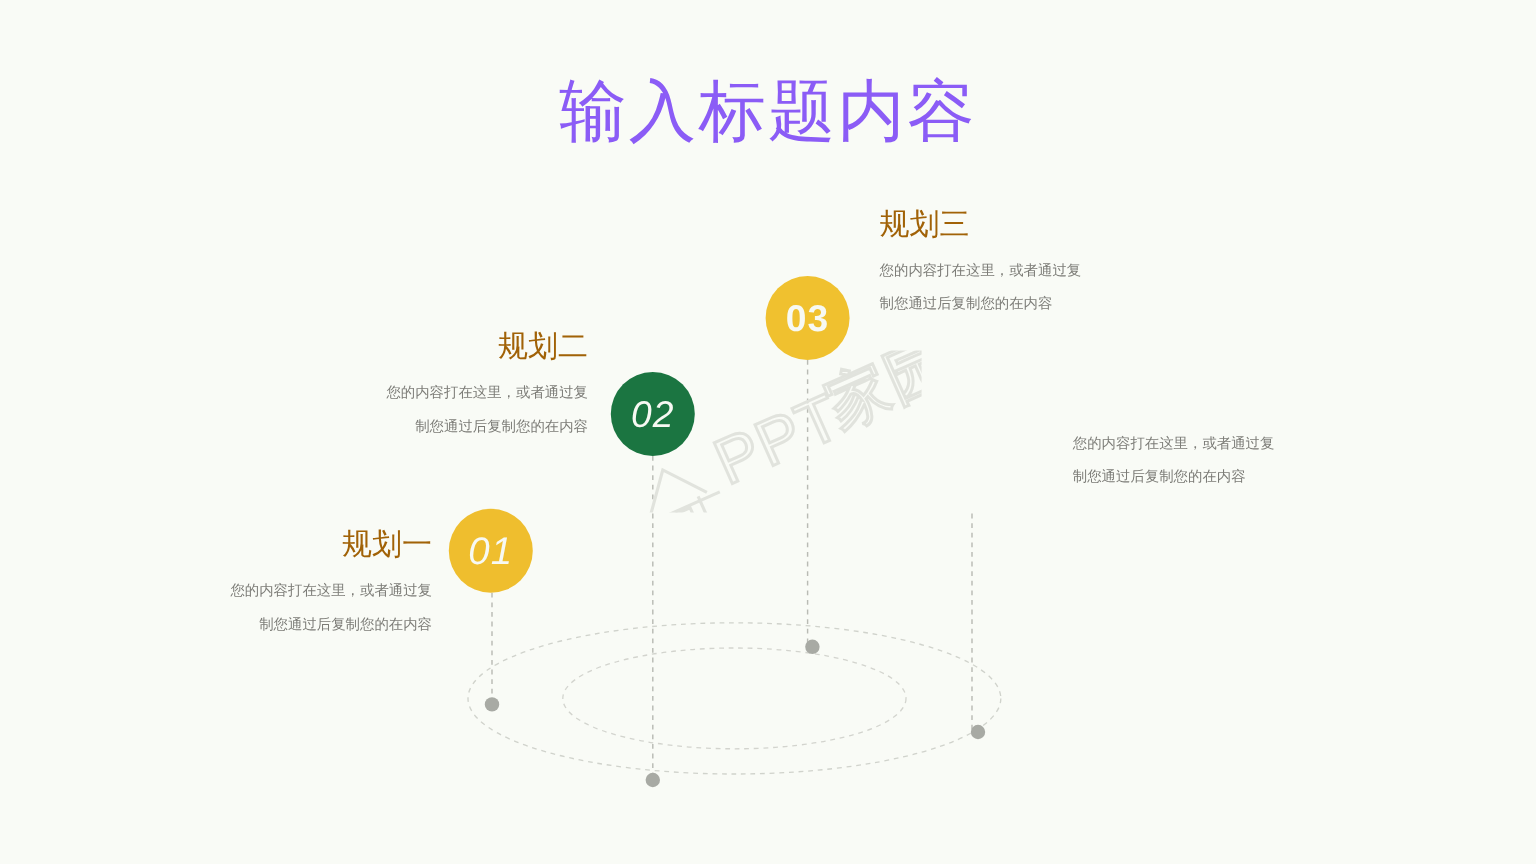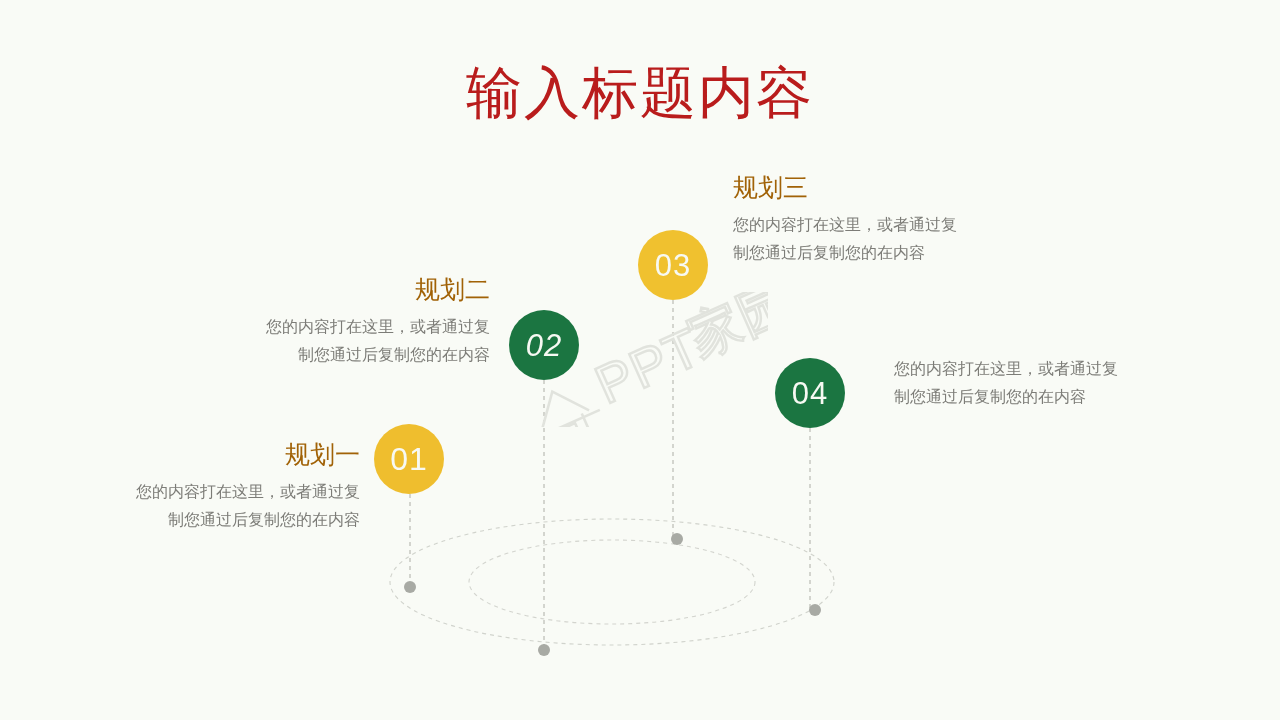--- a/index.html
+++ b/index.html
@@ -23,21 +23,21 @@
 
   
   .slide-title {
     position: absolute;
     left: 0;
     top: 58px;
     width: 1280px;
     text-align: center;
     font-size: 56px;
     line-height: 70px;
-    color: #b91c1c;
+    color: #8b5cf6;
     letter-spacing: 2px;
     font-weight: 400;
     white-space: nowrap;
   }
 
   
   .stage-svg {
     position: absolute;
     left: 0;
     top: 0;
@@ -64,39 +64,39 @@
     display: flex;
     align-items: center;
     justify-content: center;
     color: #f7f9f3;
     font-size: 31px;
     line-height: 1;
     font-weight: 400;
     letter-spacing: 1px;
     box-sizing: border-box;
   }
-  .bubble-01 { left: 374px; top: 424px; width: 70px; height: 70px; background: #efbe2e; font-size: 32px; }
+  .bubble-01 { left: 374px; top: 424px; width: 70px; height: 70px; background: #efbe2e; font-size: 32px; font-style: italic; }
   .bubble-02 { left: 509px; top: 310px; width: 70px; height: 70px; background: #1b7541; font-style: italic; }
-  .bubble-03 { left: 638px; top: 230px; width: 70px; height: 70px; background: #f0c12f; }
+  .bubble-03 { left: 638px; top: 230px; width: 70px; height: 70px; background: #f0c12f; font-weight: bold; }
   .bubble-04 { left: 775px; top: 358px; width: 70px; height: 70px; background: #1b7541; }
 
   
   .item-text {
     position: absolute;
   }
   .item-text .heading {
     font-size: 25px;
     line-height: 34px;
     color: #a16207;
     margin: 0 0 7px 0;
     white-space: nowrap;
     font-weight: 400;
   }
   .item-text .body-line {
-    font-size: 16px;
+    font-size: 12px;
     line-height: 28px;
     color: #7c7c77;
     white-space: nowrap;
     font-weight: 400;
   }
   .align-right { text-align: right; }
   .align-left  { text-align: left; }
 
   .text-01 { left: 30px;  top: 437px; width: 330px; }
   .text-02 { left: 160px; top: 272px; width: 330px; }
@@ -145,21 +145,20 @@
       </g>
     </svg>
   </div>
 
   <div class="bubble bubble-01">01</div>
 
   <div class="bubble bubble-02">02</div>
 
   <div class="bubble bubble-03">03</div>
 
-  <div class="bubble bubble-04">04</div>
 
   <div class="item-text text-01 align-right">
     <div class="heading">规划一</div>
     <div class="body-line">您的内容打在这里，或者通过复</div>
     <div class="body-line">制您通过后复制您的在内容</div>
   </div>
 
   <div class="item-text text-02 align-right">
     <div class="heading">规划二</div>
     <div class="body-line">您的内容打在这里，或者通过复</div>

